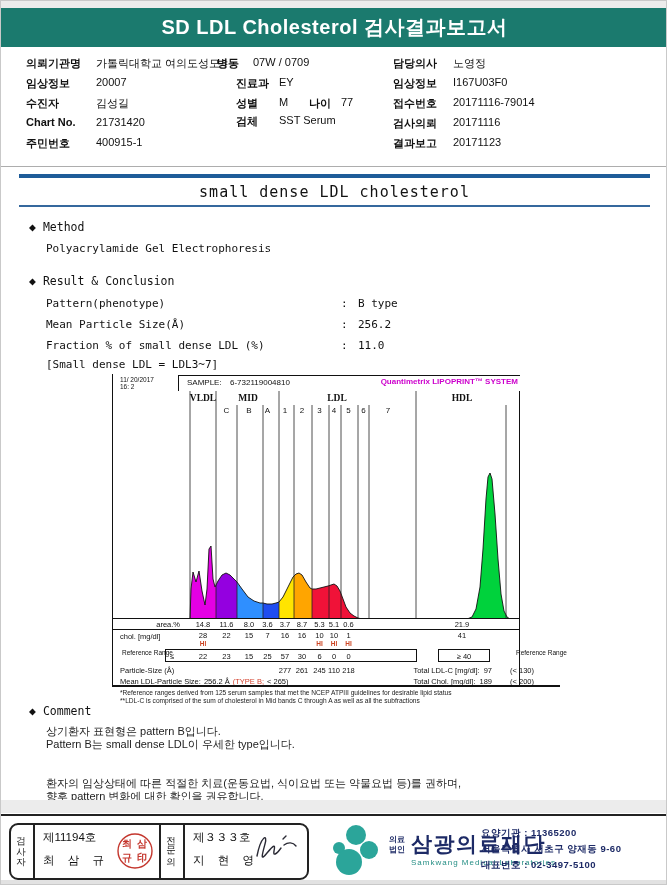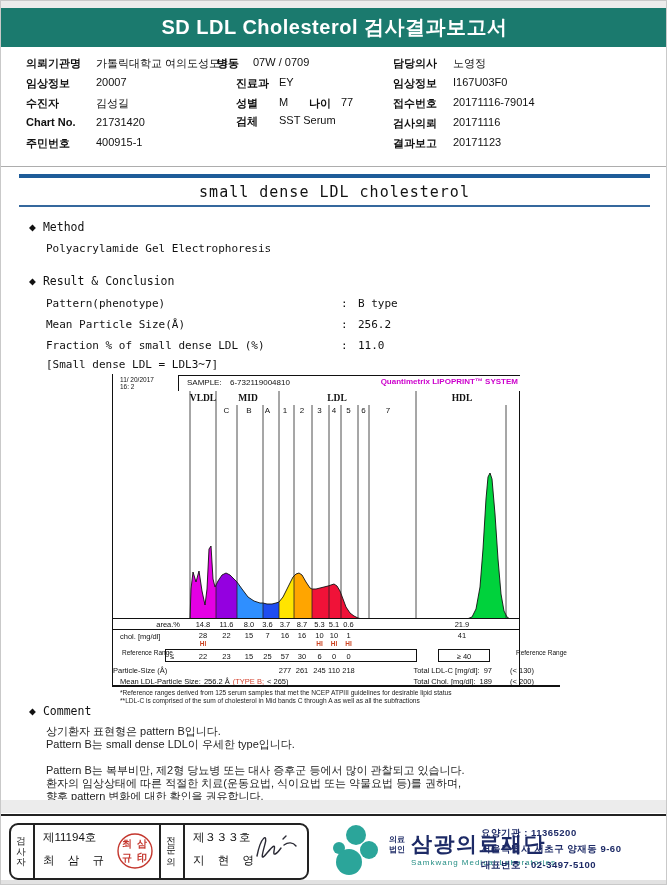--- a/index.html
+++ b/index.html
@@ -266,21 +266,21 @@
     <span class="abs c-row-label" style="left:20px;top:246px;width:48px;text-align:right">area.%</span>
     <span class="abs c-row-label" style="left:8px;top:258px">chol. [mg/dl]</span>
 
     <div class="abs c-tiny" style="left:10px;top:275px;width:44px;text-align:center">Reference Range</div>
     <div class="abs refbox" style="left:53px;top:275px;width:252px"></div>
     <span class="abs c-val" style="left:60px;top:278px">≤</span>
     <div class="abs refbox" style="left:326px;top:275px;width:52px"></div>
     <span class="abs c-val" style="left:352px;top:278px">≥ 40</span>
     <div class="abs c-tiny" style="left:404px;top:275px;width:44px;text-align:center">Reference Range</div>
 
-    <span class="abs c-row-label" style="left:1px;top:292px">Particle-Size (Å)</span>
+    <span class="abs c-row-label" style="left:8px;top:292px">Particle-Size (Å)</span>
     <div class="abs totrow" style="left:230px;top:292px;width:150px">
       <span>Total LDL-C [mg/dl]:</span>
       <span>97</span>
     </div>
     <span class="abs c-val" style="left:410px;top:292px">(&lt; 130)</span>
 
     <div class="abs meanrow" style="left:8px;top:303px">
       <span>Mean LDL-Particle Size:</span>
       <span>256.2 Å</span>
       <span class="red">(TYPE B;</span>
@@ -296,21 +296,20 @@
     <div class="abs c-note" style="left:8px;top:315px">*Reference ranges derived from 125 serum samples that met the NCEP ATPIII guidelines for desirable lipid status</div>
     <div class="abs c-note" style="left:8px;top:323px">**LDL-C is comprised of the sum of cholesterol in Mid bands C through A as well as all the subfractions</div>
   </div>
 
   <div class="abs mono head" style="left:28px;top:703px">
     <span>◆</span>
     <span>Comment</span>
   </div>
   <div class="abs kr" style="left:45px;top:723px">상기환자 표현형은 pattern B입니다.</div>
   <div class="abs kr" style="left:45px;top:736px">Pattern B는 small dense LDL이 우세한 type입니다.</div>
-  <div class="abs kr" style="left:45px;top:762px">Pattern B는 복부비만, 제2형 당뇨병 또는 대사 증후군 등에서 많이 관찰되고 있습니다.</div>
   <div class="abs kr" style="left:45px;top:775px">환자의 임상상태에 따른 적절한 치료(운동요법, 식이요법 또는 약물요법 등)를 권하며,</div>
   <div class="abs kr" style="left:45px;top:788px">향후 pattern 변화에 대한 확인을 권유합니다.</div>
 
   <div class="abs graystrip"></div>
   <div class="abs footline"></div>
   <div class="abs botstrip"></div>
 
   <div class="abs stampbox"></div>
   <div class="abs celldiv" style="left:32px"></div>
   <div class="abs celldiv" style="left:158px"></div>

